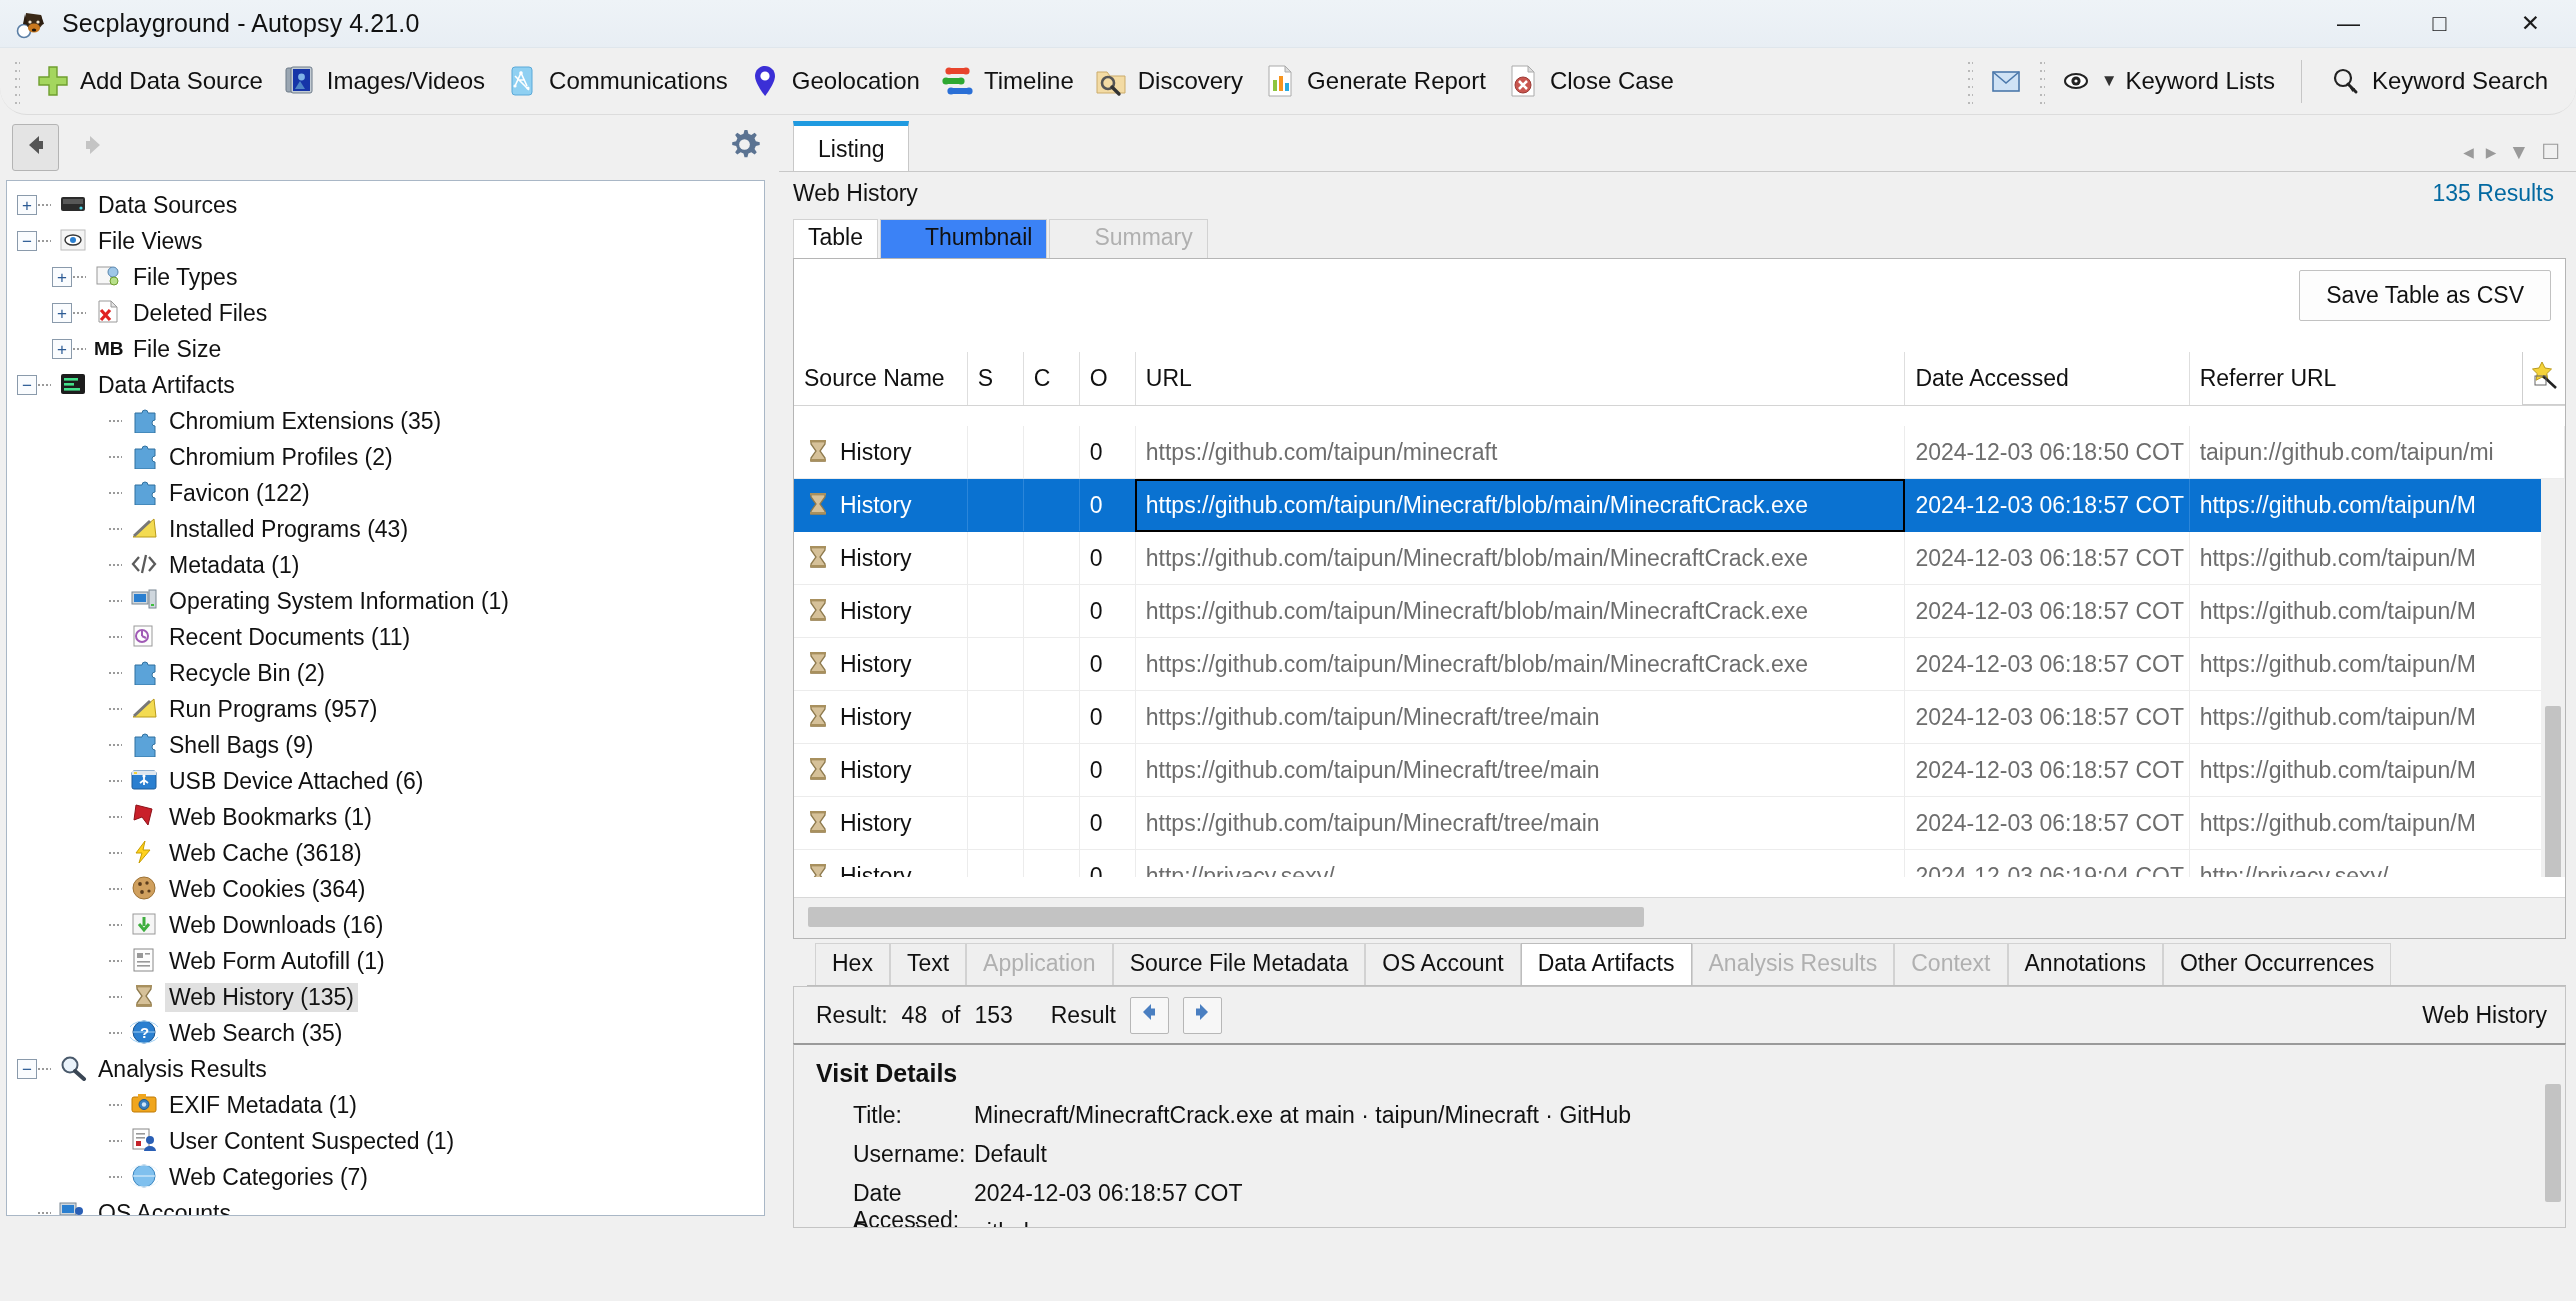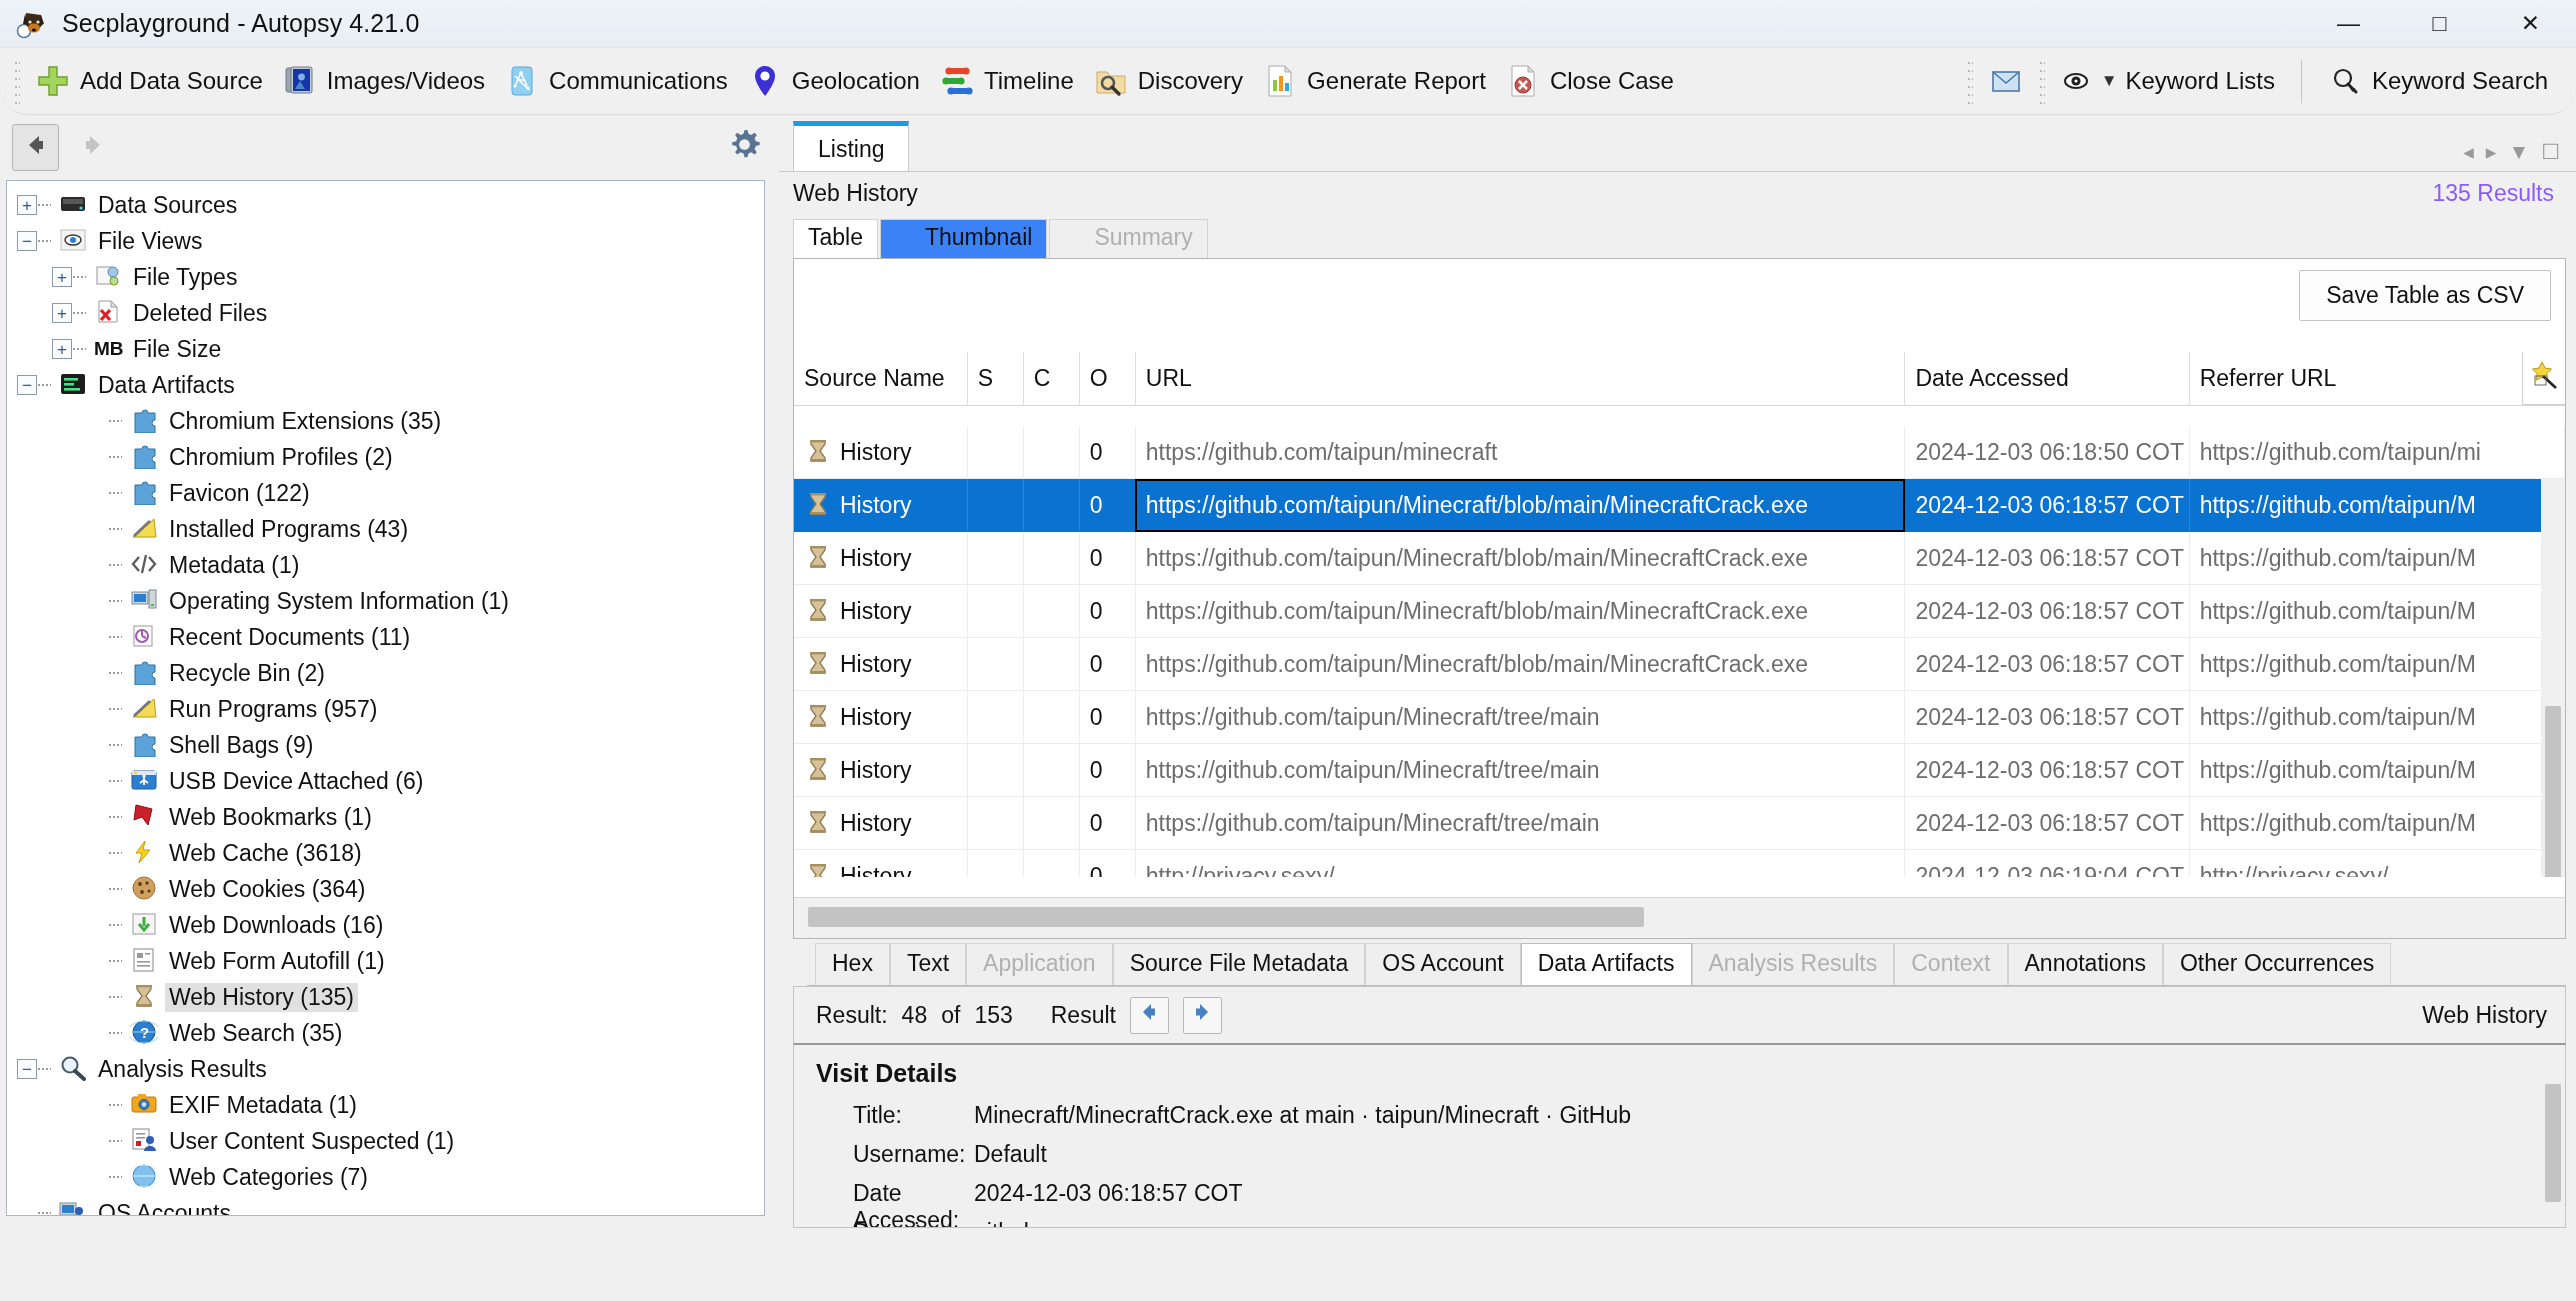--- a/index.html
+++ b/index.html
@@ -92,21 +92,21 @@
     border-top: 5px solid #1f9ae0; font-size: 23px; color: #111; margin-left: 14px;
   }
   .tabline { position: absolute; left: 0; right: 0; bottom: 0; height: 1px; background: #c8c8c8; }
   .tabnav { margin-left: auto; display: flex; align-items: center; gap: 12px; padding: 0 16px 8px 0; color: #9a9a9a; font-size: 21px; }
 
   .result-head {
     height: 43px; flex: 0 0 43px; display: flex; align-items: center;
     padding: 0 22px 0 14px; background: #f0f0f0;
   }
   .result-head .wh { font-size: 23px; color: #111; }
-  .result-head .res { margin-left: auto; font-size: 23px; color: #8b5cf6; }
+  .result-head .res { margin-left: auto; font-size: 23px; color: #0369a1; }
 
   .view-tabs { height: 43px; flex: 0 0 43px; display: flex; align-items: flex-end; padding-left: 14px; position: relative; }
   .vtab {
     padding: 4px 14px 7px; font-size: 23px; background: #fff;
     border: 1px solid #d2d2d2; border-bottom: none; color: #111; margin-right: 2px;
   }
   .vtab.inactive { background: #3b82f6; color: #111; padding-left: 44px; }
   .vtab.disabled { background: #efefef; color: #b0b0b0; padding-left: 44px; }
 
   .table-panel {
@@ -784,21 +784,21 @@
                           <rect x="6" y="21" width="16" height="2.4" fill="#a8905e"></rect>
                         </svg></span>
                       <span>History</span>
                     </span>
                   </td>
                   <td></td>
                   <td></td>
                   <td class="o">0</td>
                   <td class="url-cell">https://github.com/taipun/minecraft</td>
                   <td>2024-12-03 06:18:50 COT</td>
-                  <td>https://github.com/taipun/mi</td>
+                  <td>taipun://github.com/taipun/mi</td>
                 </tr>
                 <tr class="selected">
                   <td class="src">
                     <span class="cellflex">
                       <span class="hourglass"><svg width="28" height="26" viewBox="0 0 28 26">
                           <path d="M7 3 h14 v3 l-5 7 5 7 v3 h-14 v-3 l5-7 -5-7z" fill="#d6c199" stroke="#8e7a4e" stroke-width="1.3"></path>
                           <rect x="6" y="2" width="16" height="2.4" fill="#a8905e"></rect>
                           <rect x="6" y="21" width="16" height="2.4" fill="#a8905e"></rect>
                         </svg></span>
                       <span>History</span>

